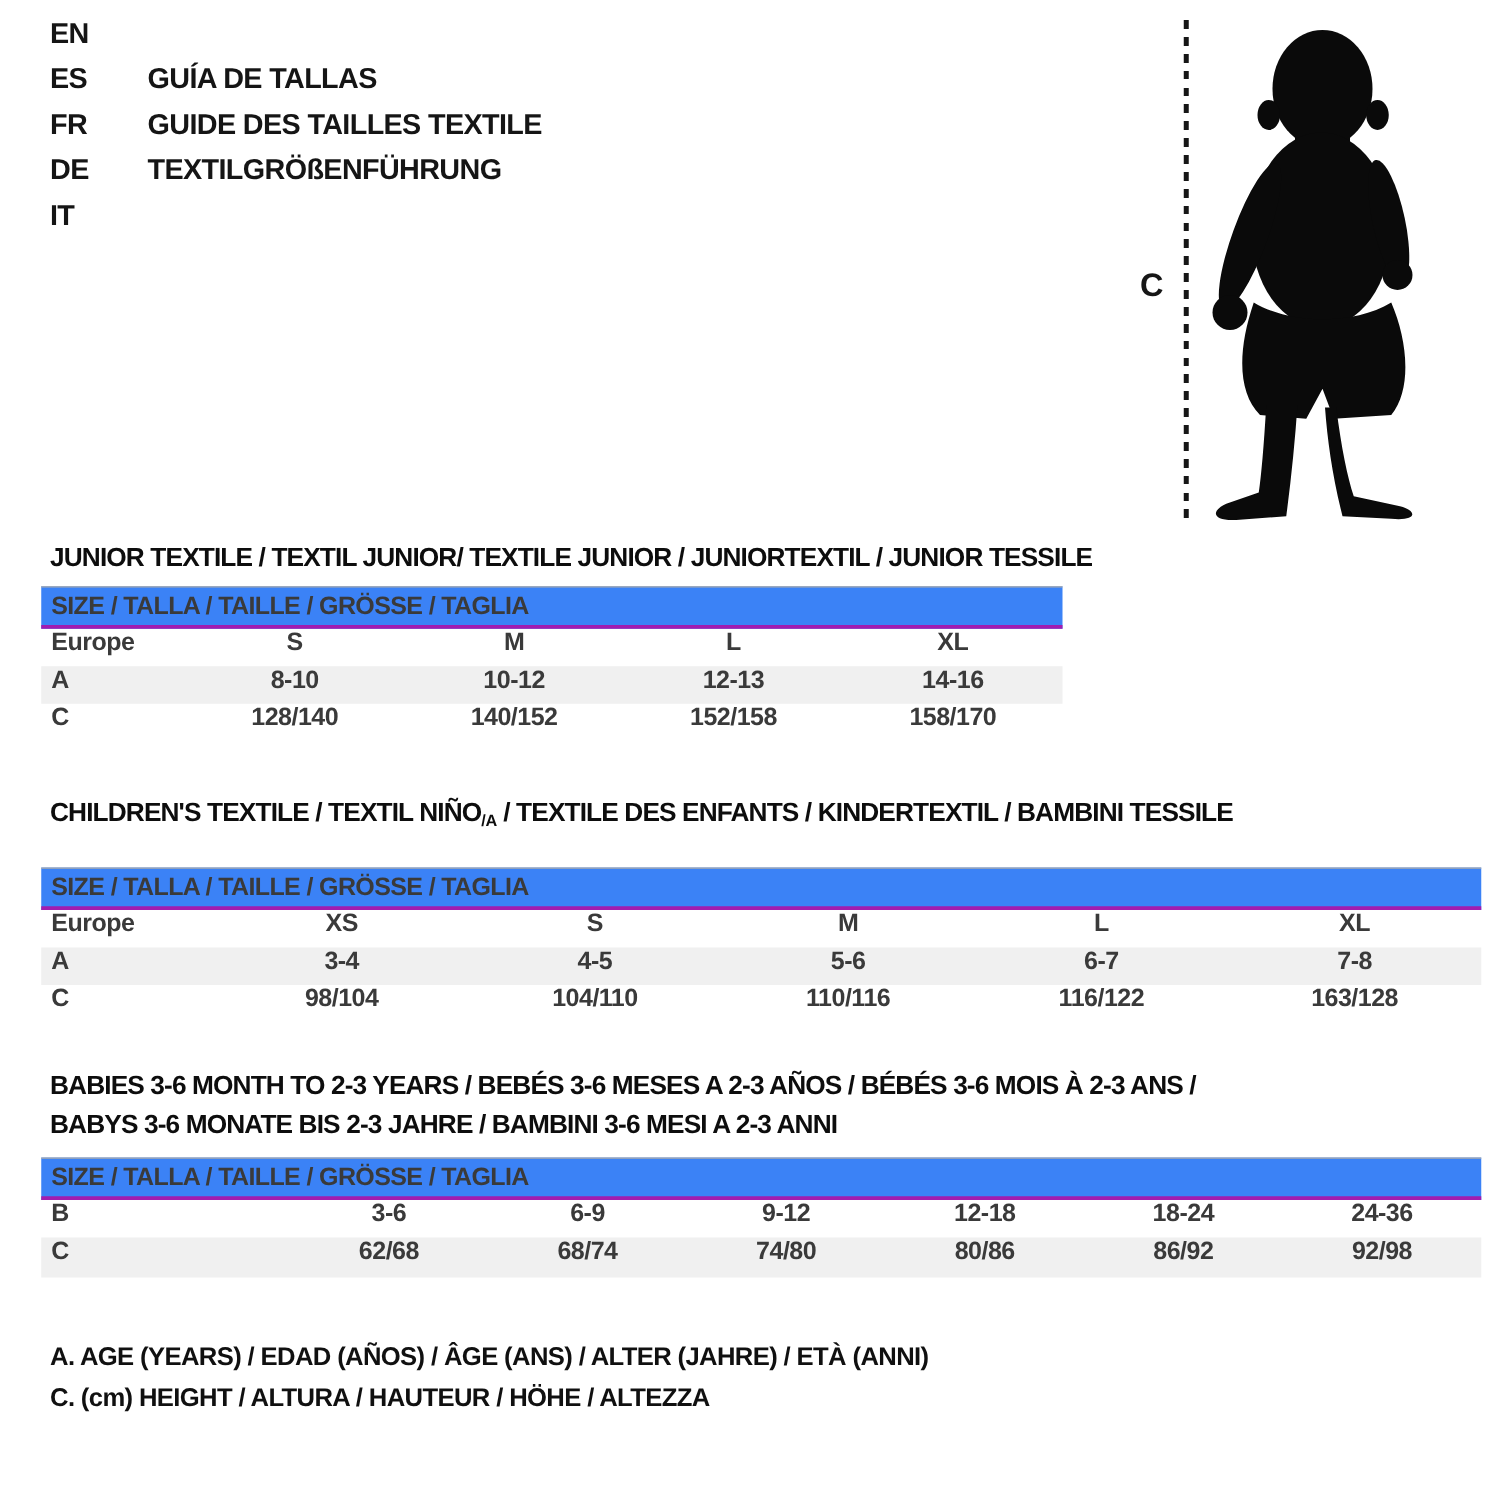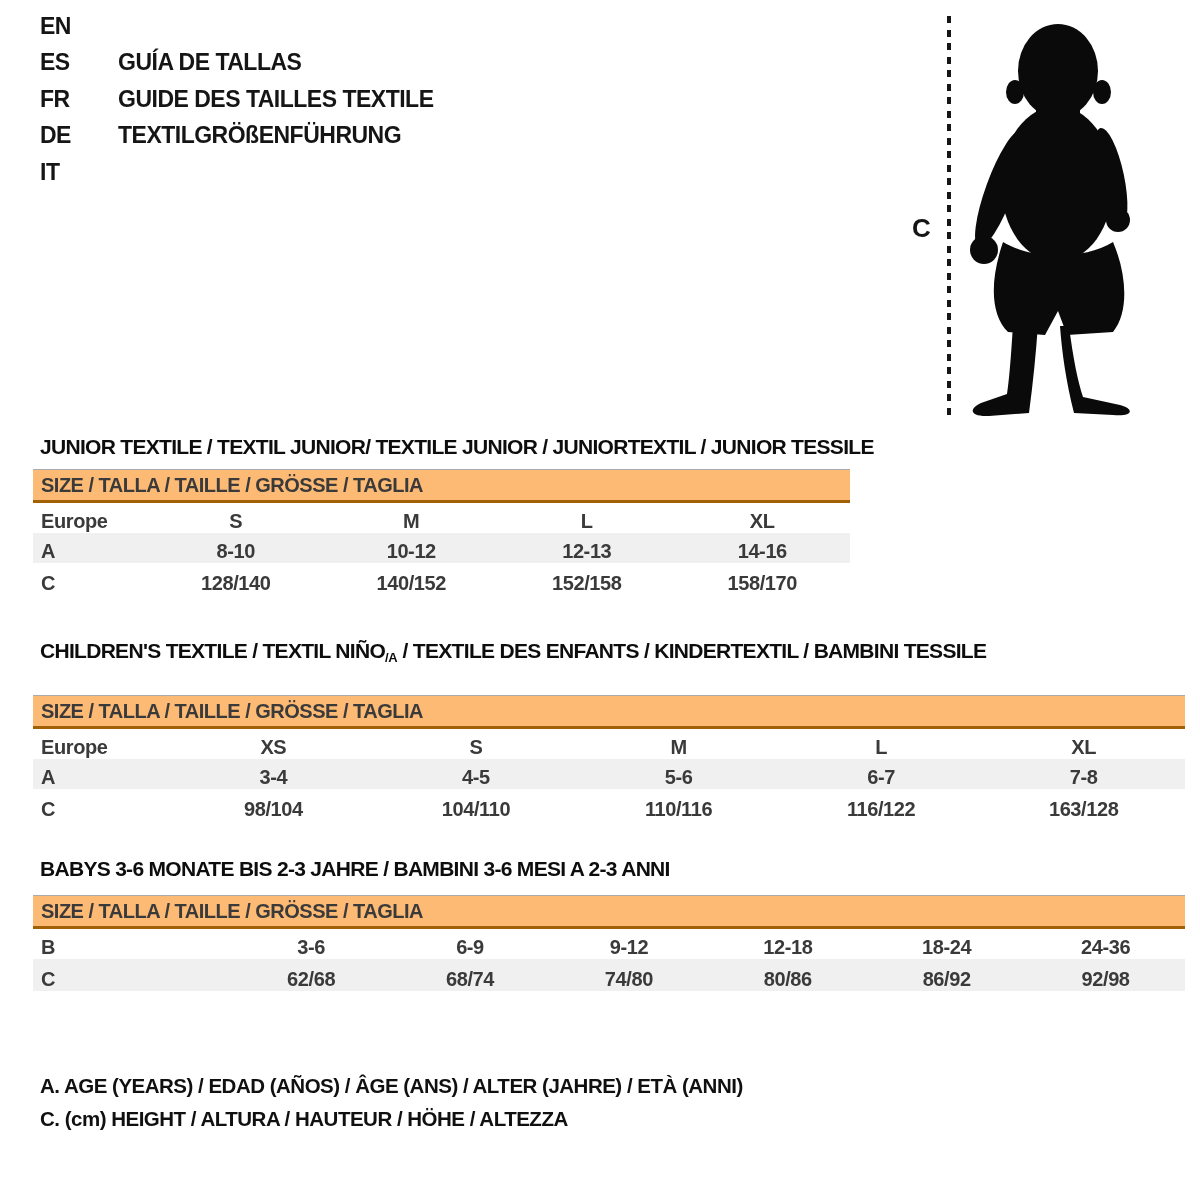--- a/index.html
+++ b/index.html
@@ -32,27 +32,27 @@
   .section-children { top:639px; width:1152px; }
   .section-babies   { top:853px; width:1152px; }
 
   .section-heading { font-size:21px; letter-spacing:-0.7px; color:#0d0d0d; padding-left:7px; white-space:nowrap; line-height:24px; }
   .section-junior   .section-heading { margin-bottom:10px; }
   .section-children .section-heading { margin-bottom:25px; }
   .section-babies   .section-heading { line-height:31px; margin-bottom:11px; }
   .sub-a { font-size:13px; vertical-align:-4px; letter-spacing:-0.3px; }
 
   .size-bar {
-    height:30px; background:#fdba74;
-    border-top:1px solid #ababab; border-bottom:3px solid #a16207;
+    height:30px; background:#3b82f6;
+    border-top:1px solid #ababab; border-bottom:3px solid #a21caf;
     display:flex; align-items:center; padding-left:8px;
     font-size:20px; letter-spacing:-0.5px; color:#3a3a3a;
   }
 
-  .trow { display:flex; align-items:flex-end; height:30px; font-size:20px; letter-spacing:-0.4px; color:#3a3a3a; }
+  .trow { display:flex; align-items:flex-start; height:30px; font-size:20px; letter-spacing:-0.4px; color:#3a3a3a; }
   .trow.tall { height:32px; }
   .stripe { background:#f0f0f0; }
   .label-cell { padding-left:8px; }
   .data-cell { text-align:center; }
 
   .section-junior .label-cell   { width:107px; }
   .section-junior .data-cell    { width:175.5px; }
   .section-children .label-cell { width:132px; }
   .section-children .data-cell  { width:204px; }
   .section-babies .label-cell   { width:192px; }
@@ -166,20 +166,21 @@
       <div class="data-cell">98/104</div>
       <div class="data-cell">104/110</div>
       <div class="data-cell">110/116</div>
       <div class="data-cell">116/122</div>
       <div class="data-cell">163/128</div>
     </div>
   </div>
 
   <div class="section section-babies">
     <div class="section-heading">
+      <div>BABIES 3-6 MONTH TO 2-3 YEARS / BEBÉS 3-6 MESES A 2-3 AÑOS / BÉBÉS 3-6 MOIS À 2-3 ANS /</div>
       <div>BABYS 3-6 MONATE BIS 2-3 JAHRE / BAMBINI 3-6 MESI A 2-3 ANNI</div>
     </div>
     <div class="size-bar">SIZE / TALLA / TAILLE / GRÖSSE / TAGLIA</div>
     <div class="trow">
       <div class="label-cell">B</div>
       <div class="data-cell">3-6</div>
       <div class="data-cell">6-9</div>
       <div class="data-cell">9-12</div>
       <div class="data-cell">12-18</div>
       <div class="data-cell">18-24</div>

